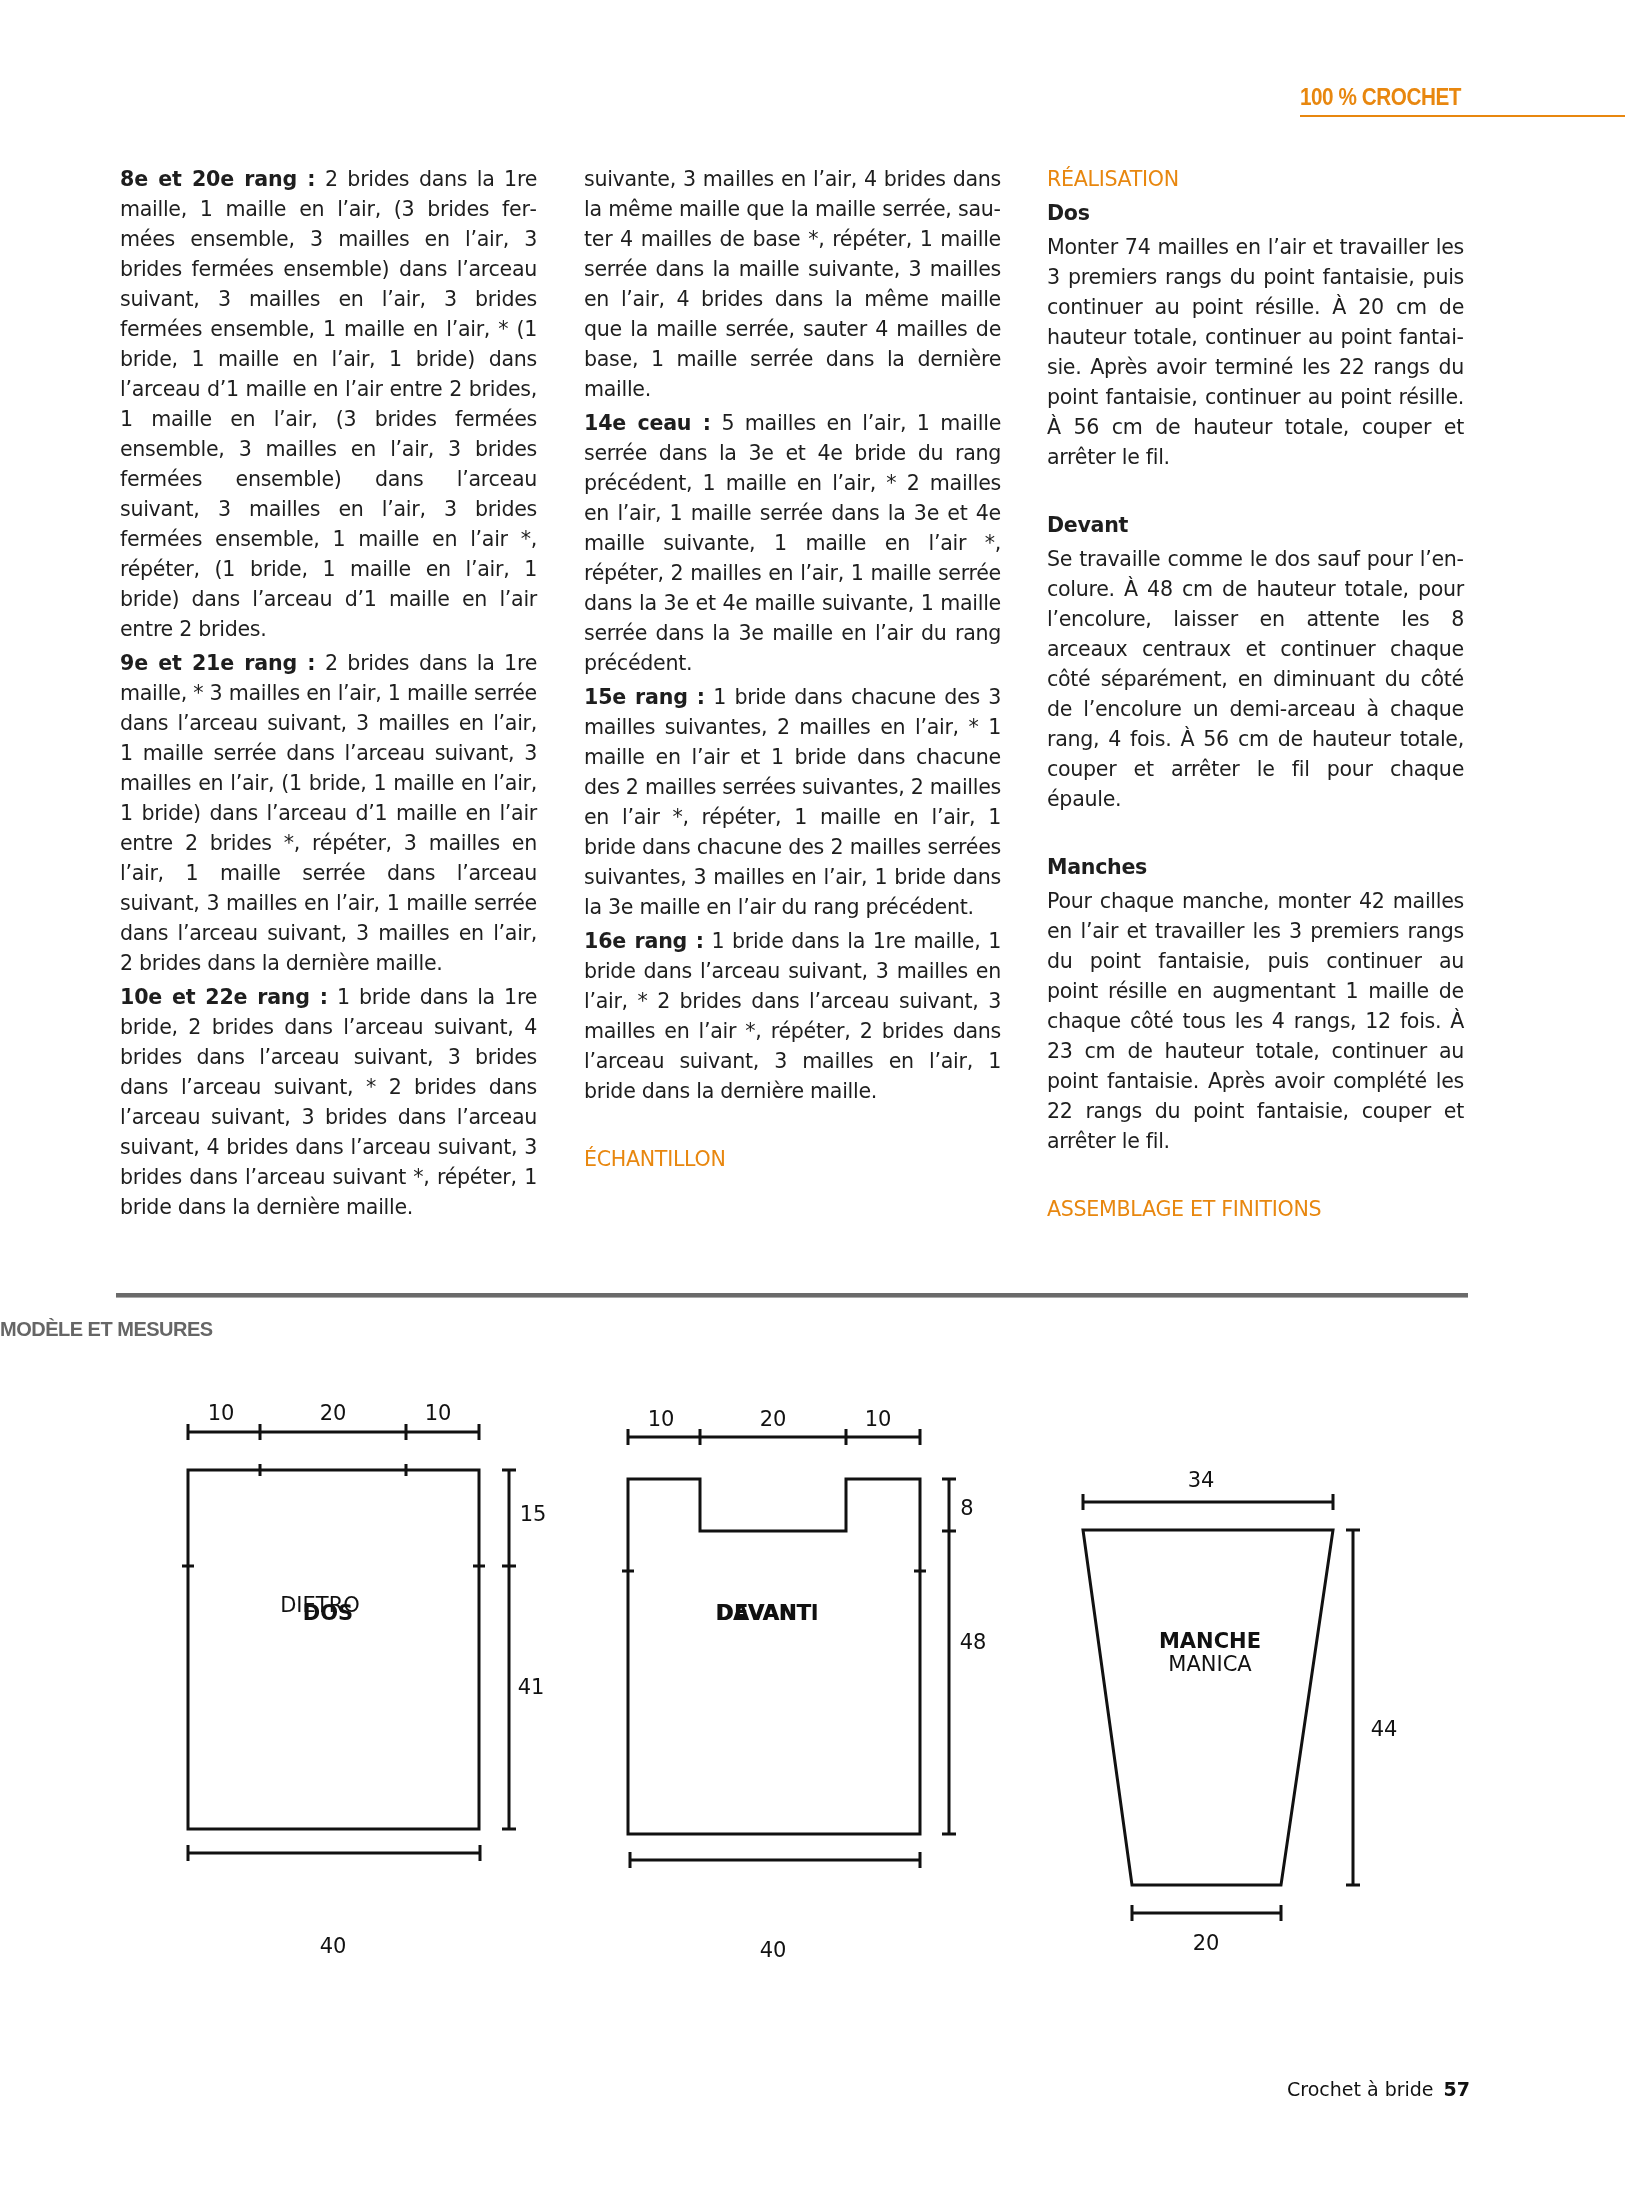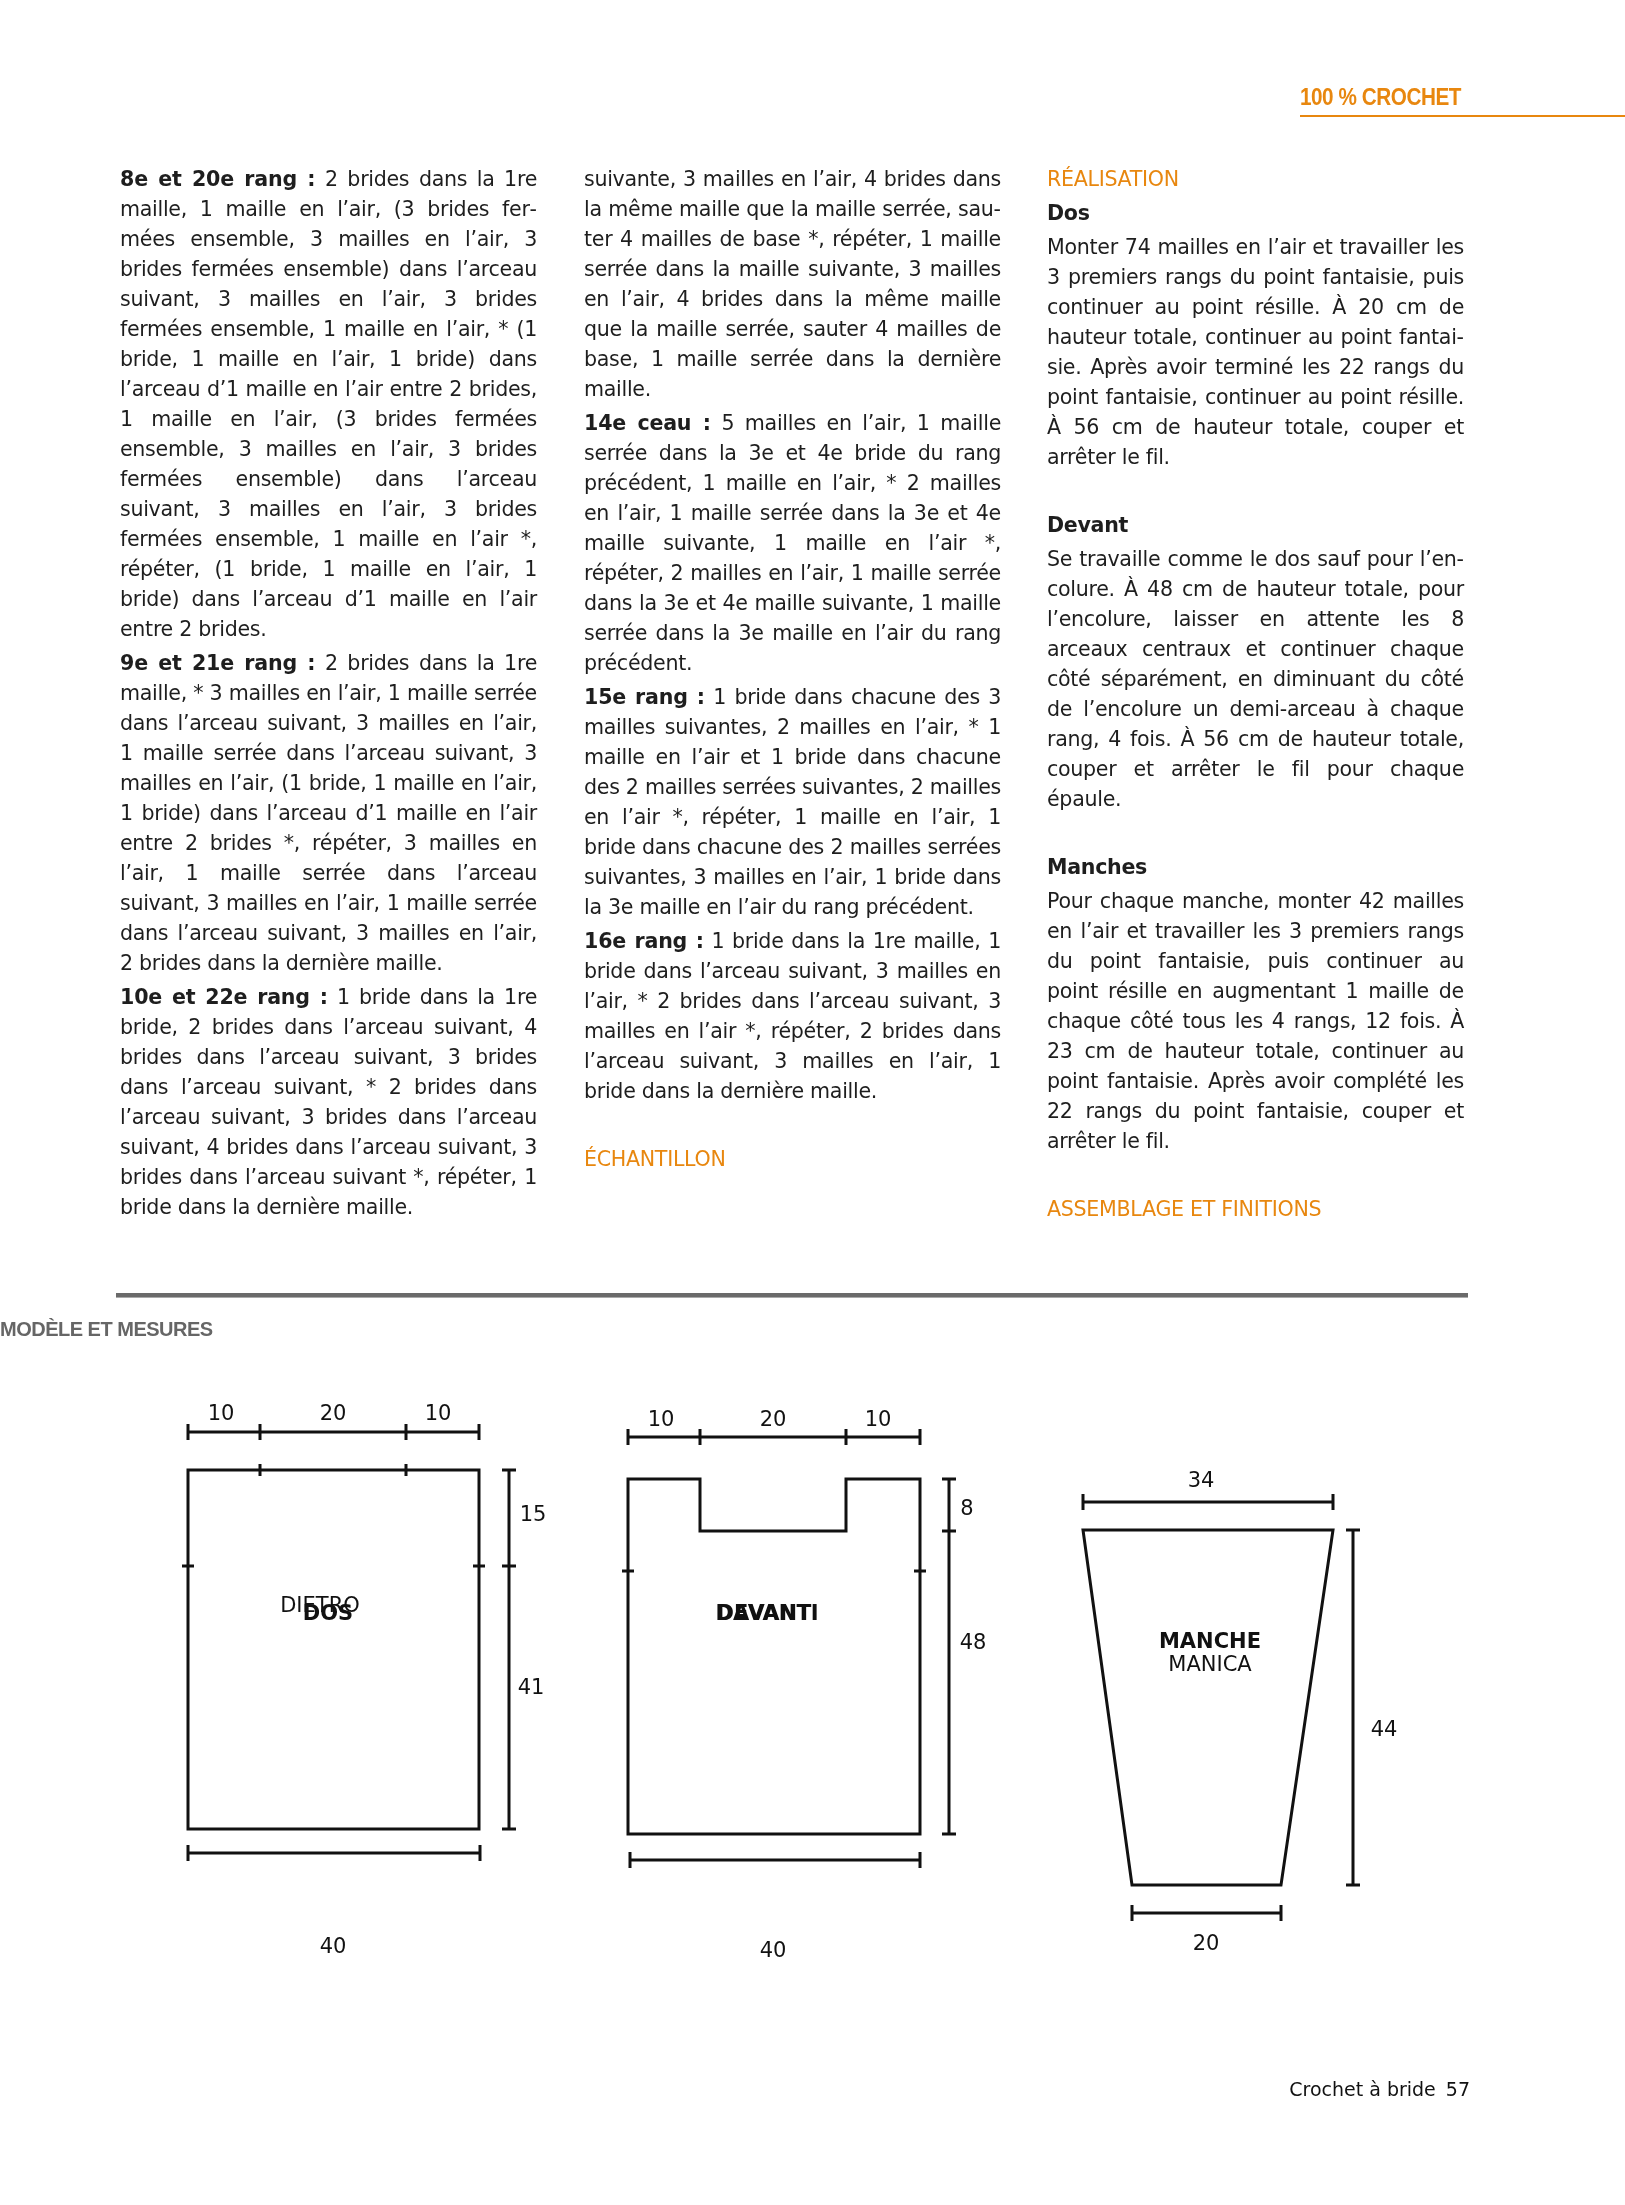--- a/index.html
+++ b/index.html
@@ -11,21 +11,21 @@
   .col p { margin:4px; }
   .col b { font-weight:bold; letter-spacing:-0.2px; }
   .col .sec-title { color:#e8870f; font-weight:normal; }
   .col .sub-title { font-weight:bold; }
   .col .gap { height:30px; }
   .rule { position:absolute; left:116px; top:1293px; width:1352px; height:4px; background:#6a6a6a; border-bottom:1px solid #aaa; }
   .diagram-title { position:absolute; left:0; width:1625px; top:1318px; text-align:left; font-family:"Liberation Sans", sans-serif; font-weight:bold; font-size:20px; color:#666; letter-spacing:-0.5px; }
   svg.diagrams { position:absolute; left:0; top:0; }
   svg text { font-family:"DejaVu Sans", sans-serif; fill:#111; }
   .footer { position:absolute; right:155px; top:2078px; font-size:19px; color:#111; }
-  .footer b { margin-left:10px; font-weight:normal; }
+  .footer b { margin-left:10px; font-weight:bold; }
 </style>
 </head>
 <body>
 
 <div class="header-title">100 % CROCHET</div>
 <div class="header-line"></div>
 
 <div class="col col1">
   <p><b>8e et 20e rang :</b><span> 2 brides dans la 1re maille, 1 maille en l’air, (3 brides fer­mées ensemble, 3 mailles en l’air, 3 brides fermées ensemble) dans l’arceau sui­vant, 3 mailles en l’air, 3 brides fermées ensemble, 1 maille en l’air, * (1 bride, 1 maille en l’air, 1 bride) dans l’arceau d’1 maille en l’air entre 2 brides, 1 maille en l’air, (3 brides fermées ensemble, 3 mailles en l’air, 3 brides fermées ensemble) dans l’arceau suivant, 3 mailles en l’air, 3 brides fermées ensemble, 1 maille en l’air *, répé­ter, (1 bride, 1 maille en l’air, 1 bride) dans l’arceau d’1 maille en l’air entre 2 brides.</span></p>
   <p><b>9e et 21e rang :</b><span> 2 brides dans la 1re maille, * 3 mailles en l’air, 1 maille serrée dans l’ar­ceau suivant, 3 mailles en l’air, 1 maille ser­rée dans l’arceau suivant, 3 mailles en l’air, (1 bride, 1 maille en l’air, 1 bride) dans l’arceau d’1 maille en l’air entre 2 brides *, répéter, 3 mailles en l’air, 1 maille ser­rée dans l’arceau suivant, 3 mailles en l’air, 1 maille serrée dans l’arceau suivant, 3 mailles en l’air, 2 brides dans la dernière maille.</span></p>

